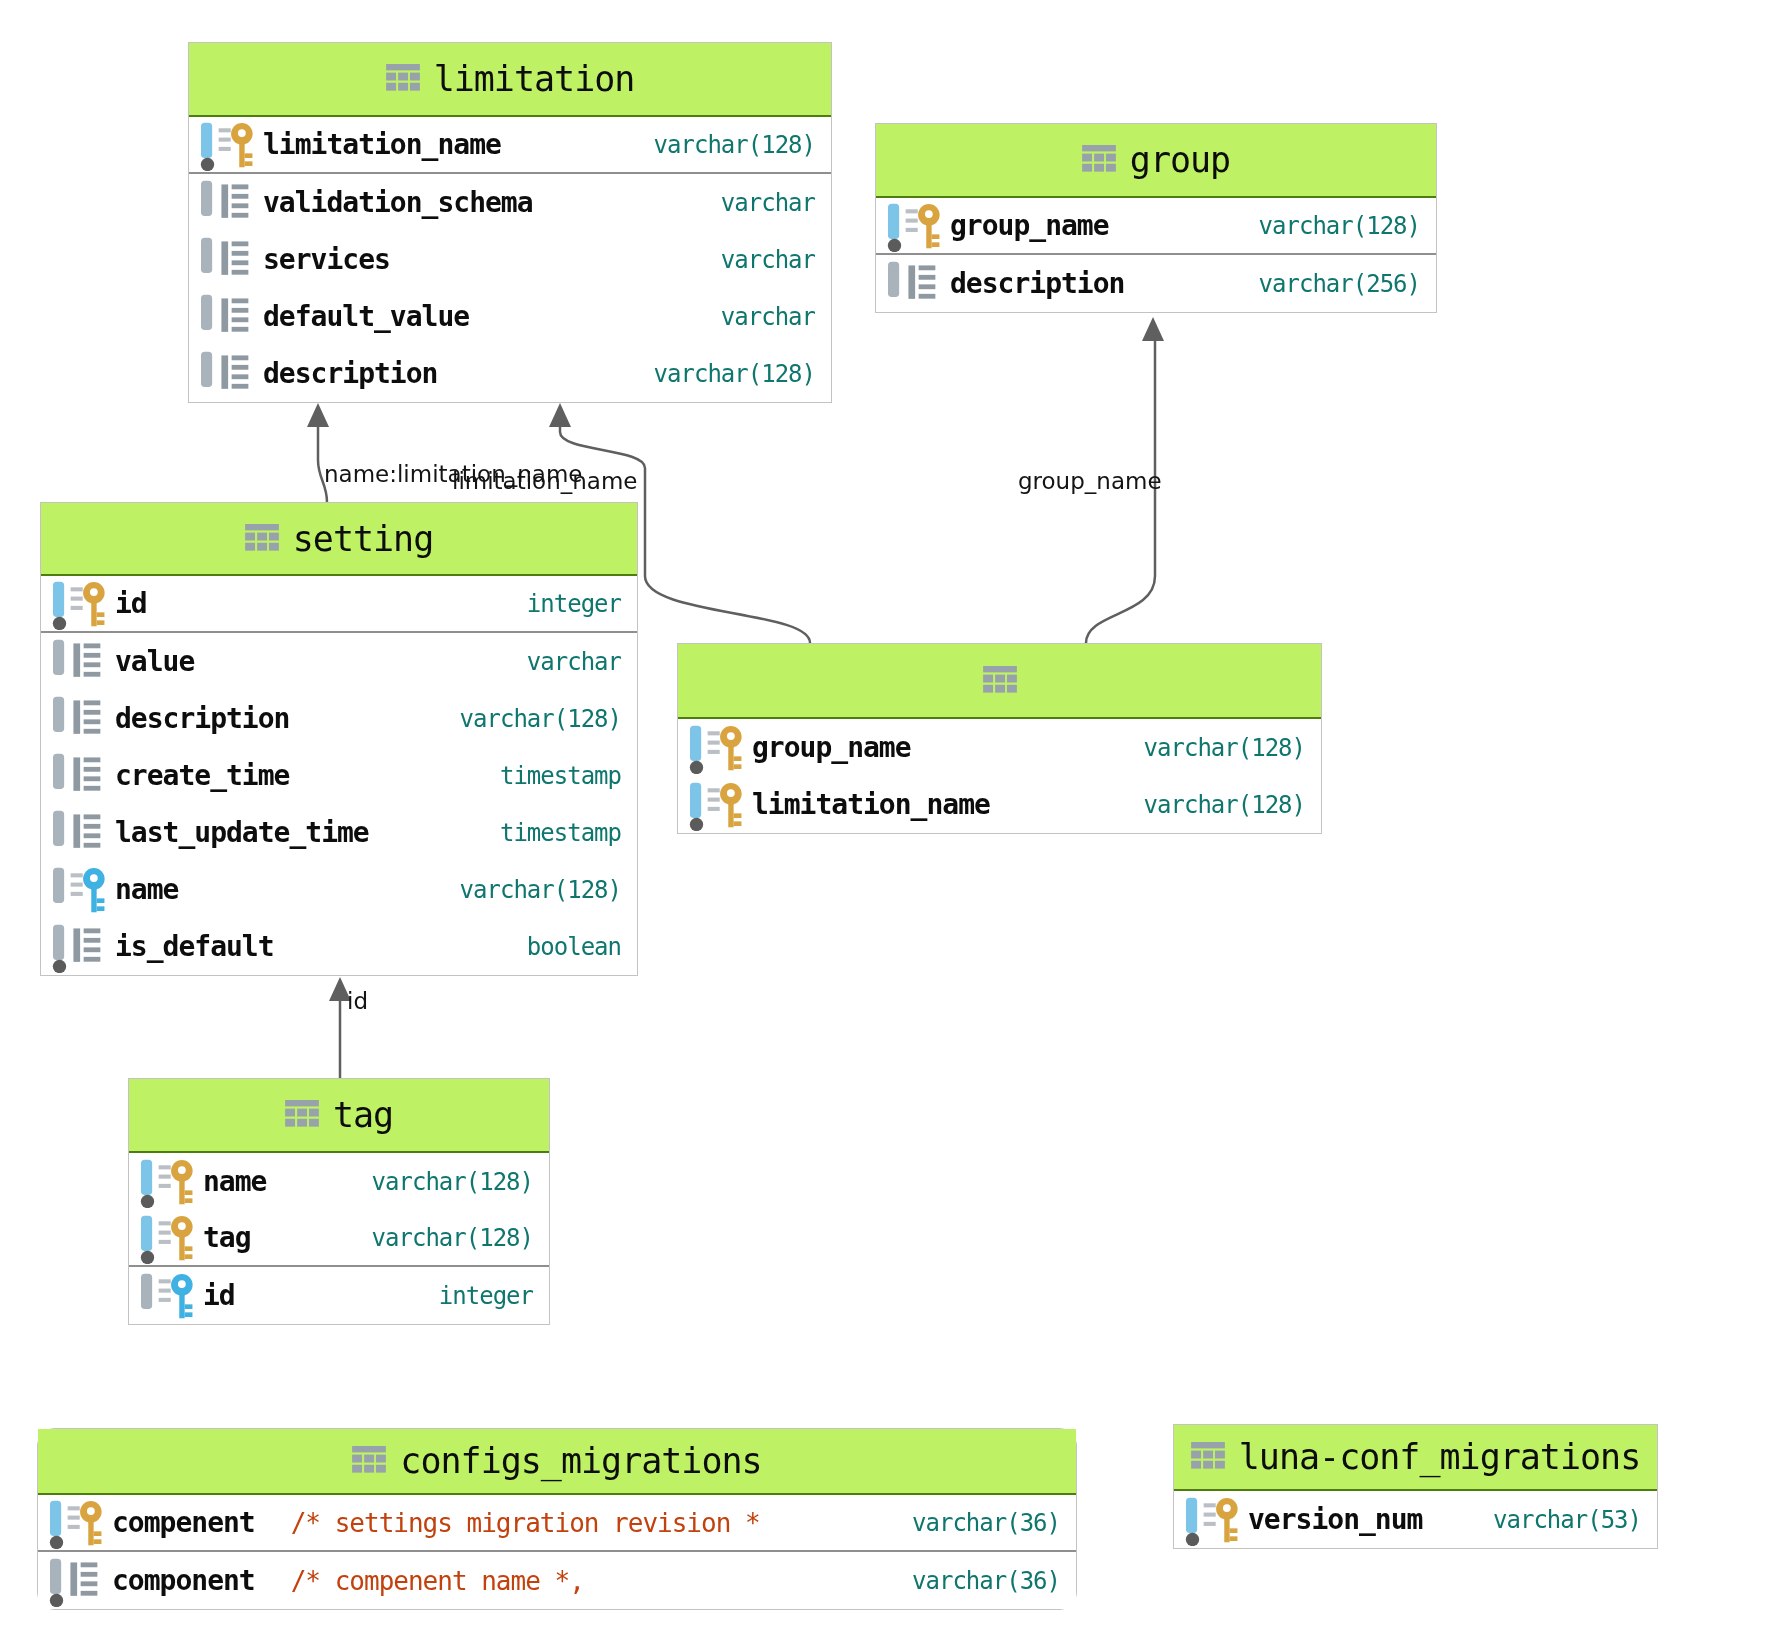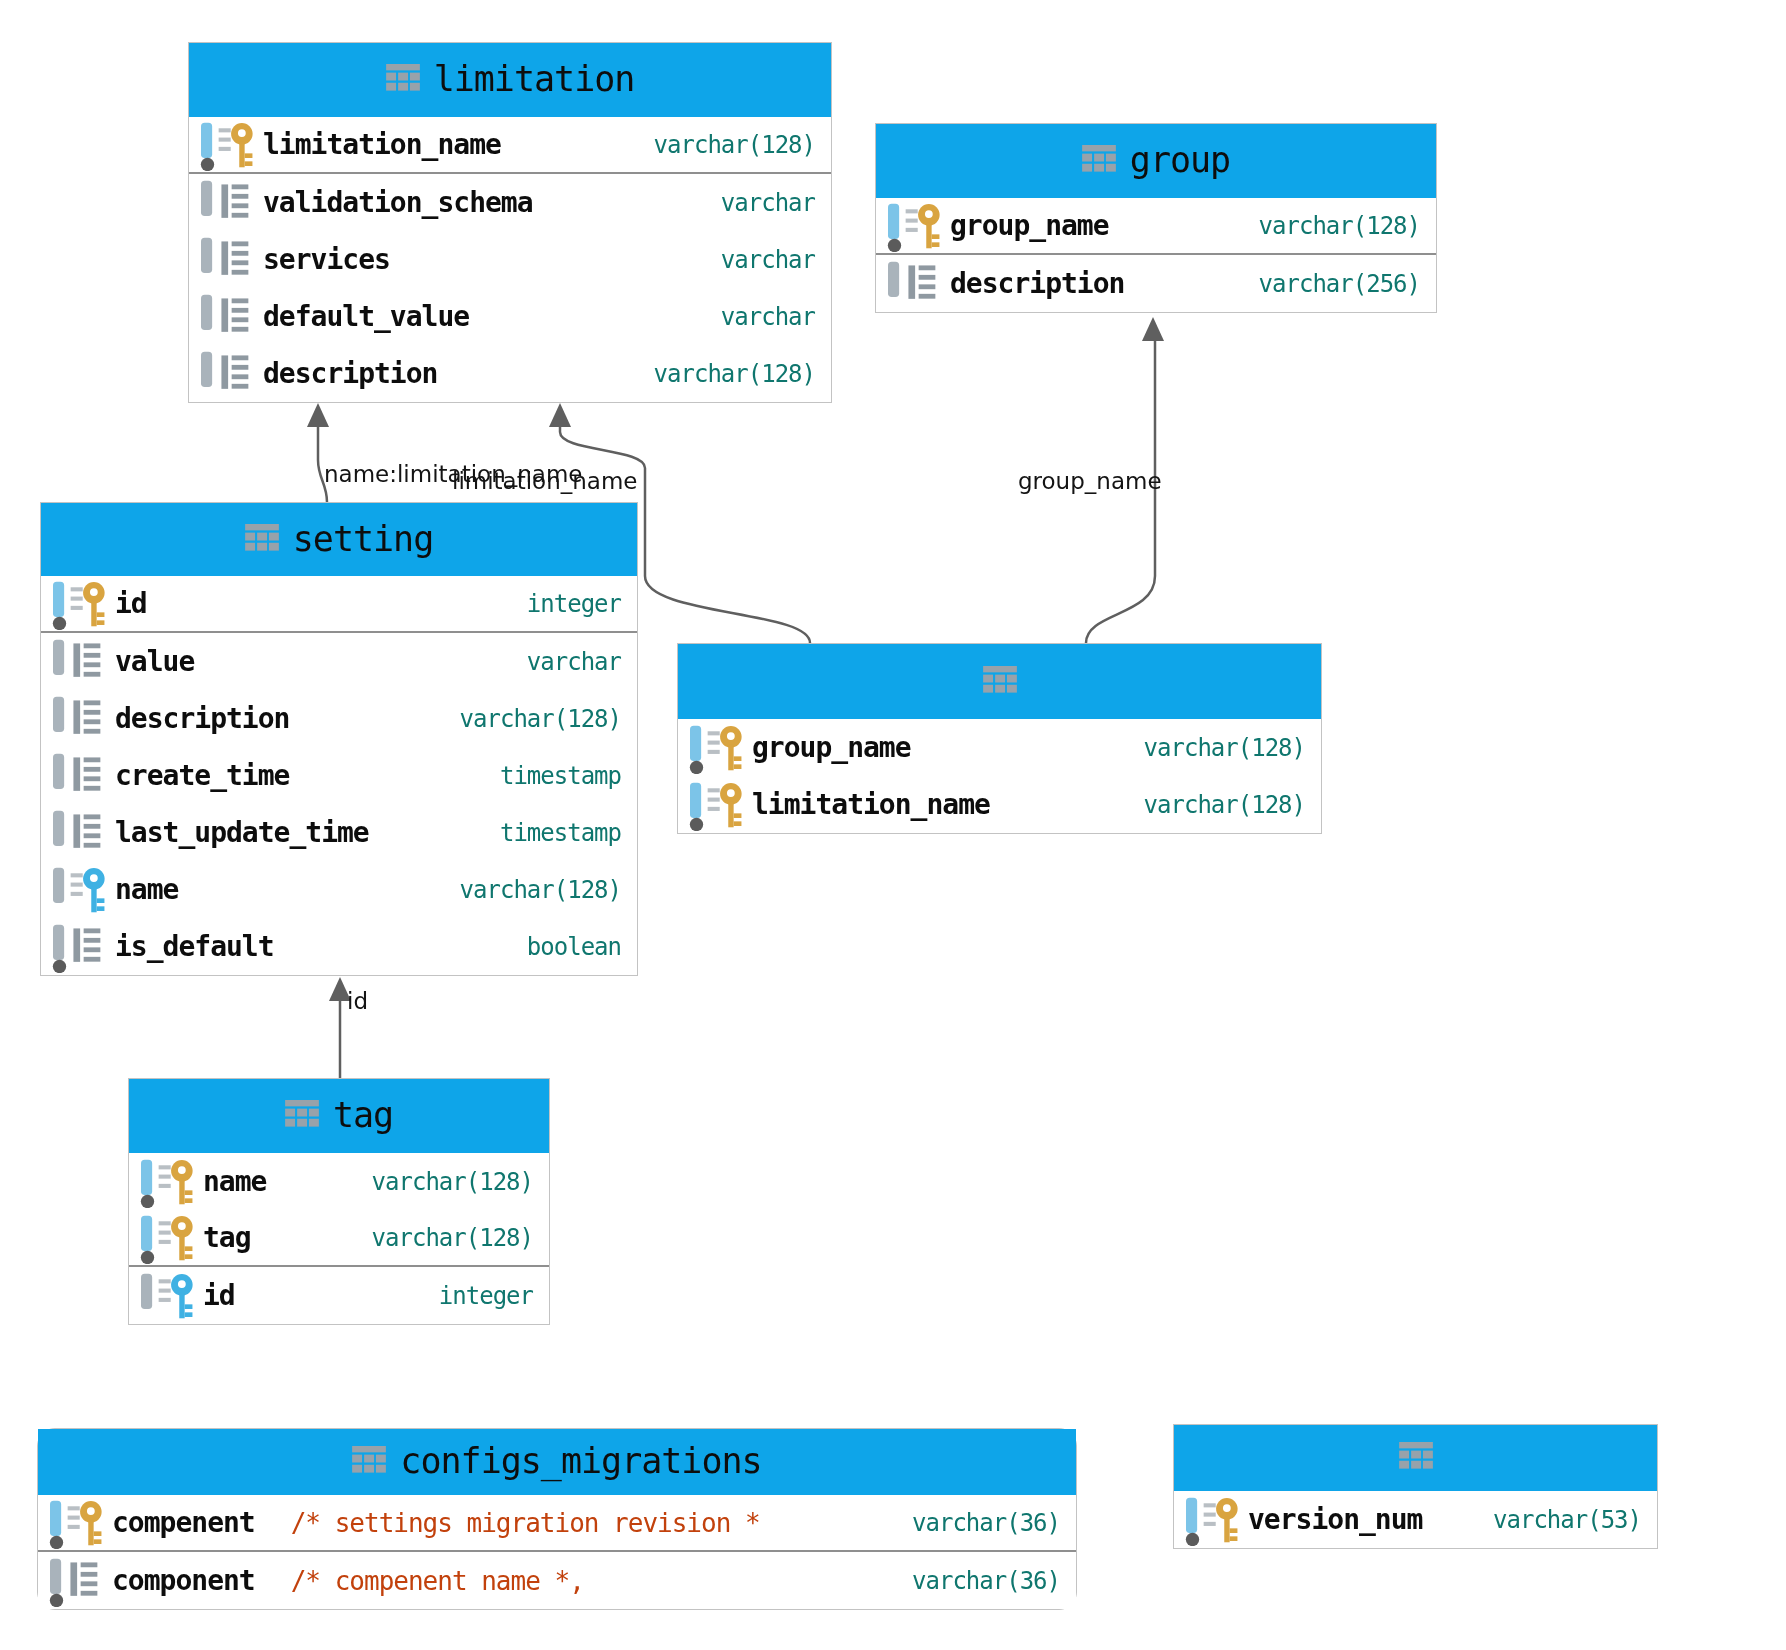--- a/index.html
+++ b/index.html
@@ -1,20 +1,20 @@
 <!DOCTYPE html>
 <html><head>
 <meta charset="utf-8">
 <style>
   html,body{margin:0;padding:0;background:#ffffff;}
   #canvas{position:relative;width:1786px;height:1650px;background:#ffffff;overflow:hidden;
           font-family:"DejaVu Sans Mono","Liberation Mono",monospace;}
   .table{position:absolute;background:#ffffff;border:1px solid #c3c3c3;box-sizing:border-box;}
-  .thead{display:flex;align-items:center;justify-content:center;background:#0ea5e9;
-         border-bottom:2px solid #0ea5e9;box-sizing:border-box;gap:14px;}
+  .thead{display:flex;align-items:center;justify-content:center;background:#bef264;
+         border-bottom:2px solid #4d7c0f;box-sizing:border-box;gap:14px;}
   .ttitle{font-size:35px;color:#0d0d0d;letter-spacing:-1px;white-space:nowrap;}
   .ticon{display:inline-flex;align-items:center;}
   .trow{display:flex;align-items:center;box-sizing:border-box;padding:0 16px 0 10px;background:#ffffff;}
   .trow.sep{border-bottom:2px solid #8f8f8f;}
   .cicon{display:inline-flex;align-items:center;flex:0 0 auto;margin-right:8px;}
   .cname{font-weight:700;font-size:28px;color:#0d0d0d;letter-spacing:-1px;white-space:nowrap;}
   .ccomment{font-size:26px;color:#c2410c;margin-left:36px;flex:1 1 auto;overflow:hidden;
             white-space:nowrap;letter-spacing:-1px;}
   .ctype{font-size:24px;color:#0f766e;margin-left:auto;white-space:nowrap;letter-spacing:-1px;padding-left:18px;}
   .edge-label{position:absolute;font-family:"DejaVu Sans","Liberation Sans",sans-serif;
@@ -561,20 +561,21 @@
                 <rect x="0" y="0" width="18" height="3.4"></rect>
                 <rect x="0" y="4.6" width="5.3" height="4.2"></rect>
                 <rect x="6.4" y="4.6" width="5.3" height="4.2"></rect>
                 <rect x="12.7" y="4.6" width="5.3" height="4.2"></rect>
                 <rect x="0" y="10" width="5.3" height="4.2"></rect>
                 <rect x="6.4" y="10" width="5.3" height="4.2"></rect>
                 <rect x="12.7" y="10" width="5.3" height="4.2"></rect>
               </g>
             </svg>
           </span>
+          <span class="ttitle">luna-conf_migrations</span>
         </div>
         <div class="trow" style="height:57px">
           <span class="cicon">
             <svg width="56" height="52" viewBox="0 0 30 28" xmlns="http://www.w3.org/2000/svg">
               <rect x="1" y="2" width="6" height="19" rx="2" fill="#7cc4e8"></rect>
               <circle cx="4.5" cy="24.5" r="3.6" fill="#5b5b5b"></circle>
               <g fill="#b9bfc4">
                 <rect x="10.5" y="5" width="6.5" height="2.2"></rect>
                 <rect x="10.5" y="10" width="6.5" height="2.2"></rect>
                 <rect x="10.5" y="15" width="6.5" height="2.2"></rect>

